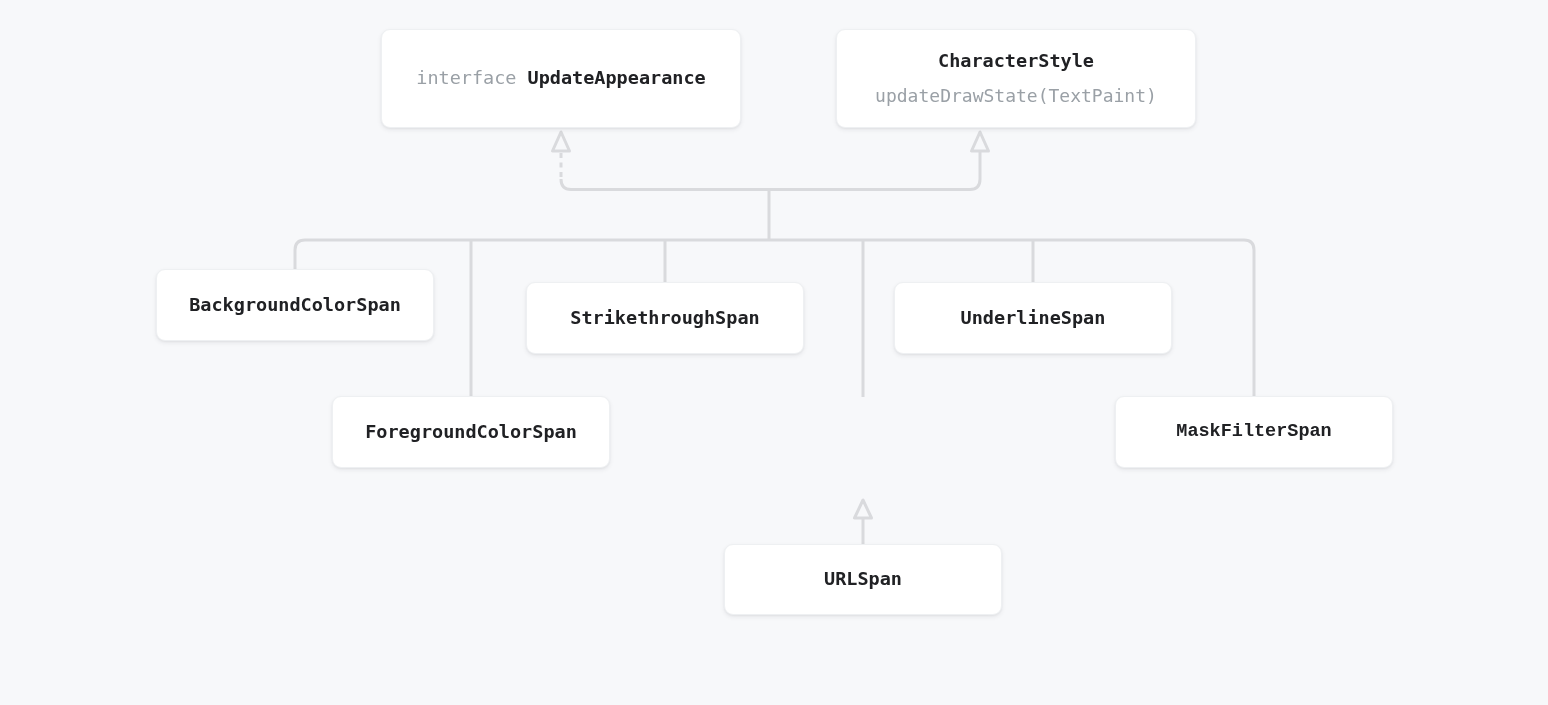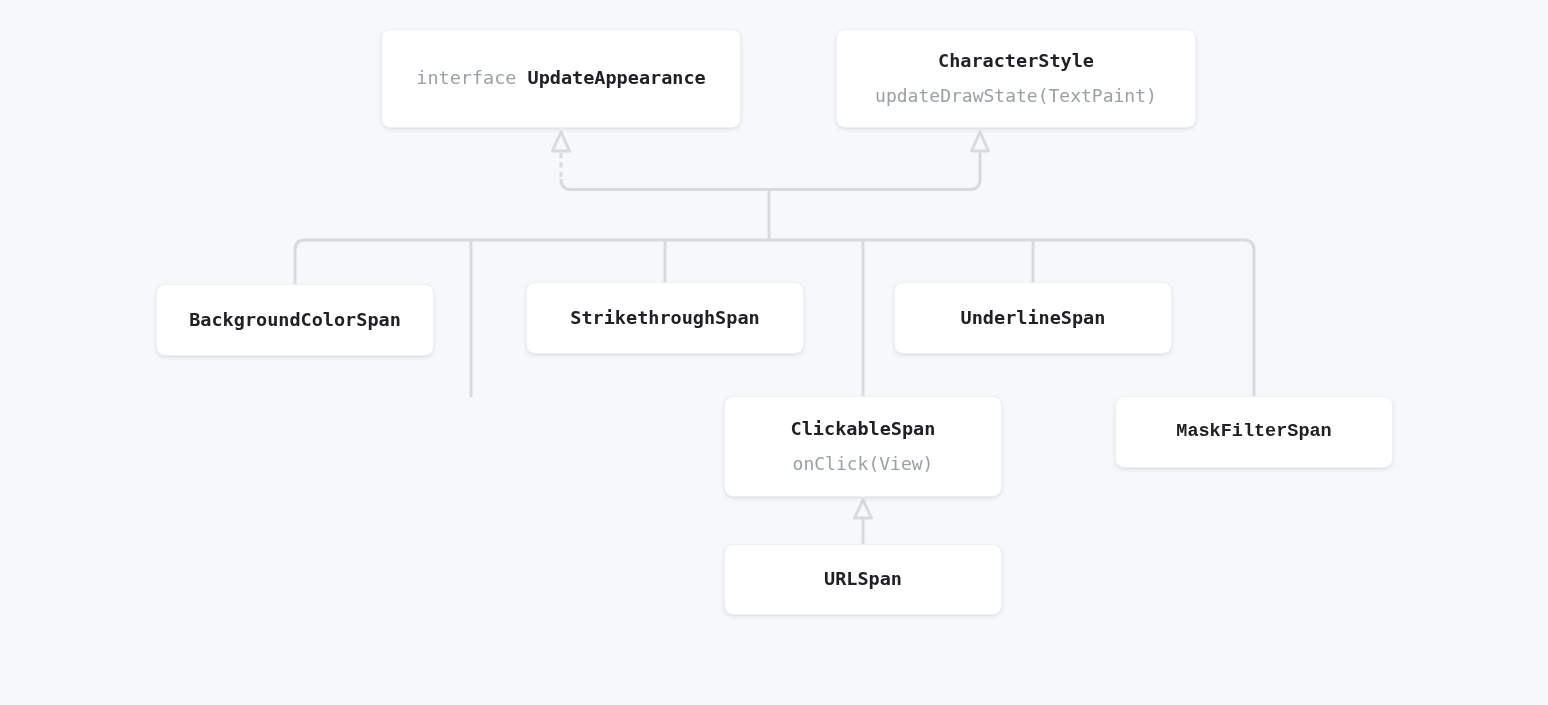--- a/index.html
+++ b/index.html
@@ -36,21 +36,21 @@
     font-size:18.5px;font-weight:700;color:var(--class-name-text);
     white-space:pre;line-height:1.2;
   }
   .kw{font-weight:400;color:var(--secondary-text);margin-right:11px;}
   .node-method{
     font-size:18px;font-weight:400;color:var(--secondary-text);
     white-space:pre;line-height:1.2;
   }
   .n-ua {left:381px; top:29px;  width:360px;height:99px;}
   .n-cs {left:836px; top:29px;  width:360px;height:99px;}
-  .n-bg {left:156px; top:284px; width:278px;height:72px;}
+  .n-bg {left:156px; top:269px; width:278px;height:72px;}
   .n-st {left:526px; top:282px; width:278px;height:72px;align-items:center;}
   .n-un {left:894px; top:282px; width:278px;height:72px;}
   .n-fg {left:332px; top:396px; width:278px;height:72px;}
   .n-cl {left:724px; top:396px; width:278px;height:101px;}
   .n-mf {left:1115px;top:396px; width:278px;height:72px;font-family:Liberation Mono, monospace;}
   .n-url{left:724px; top:544px; width:278px;height:71px;justify-content:center;}
 </style>
 </head>
 <body>
 
@@ -93,25 +93,24 @@
   </div>
 
   <div class="node n-st">
     <div class="node-title">StrikethroughSpan</div>
   </div>
 
   <div class="node n-un">
     <div class="node-title">UnderlineSpan</div>
   </div>
 
+  <div class="node n-fg">
+    <div class="node-title">ForegroundColorSpan</div>
+  </div>
 
-  <div class="node n-cl">
-    <div class="node-title">ClickableSpan</div>
-    <div class="node-method">onClick(View)</div>
-  </div>
 
   <div class="node n-mf">
     <div class="node-title">MaskFilterSpan</div>
   </div>
 
   <div class="node n-url">
     <div class="node-title">URLSpan</div>
   </div>
 
 </div>

